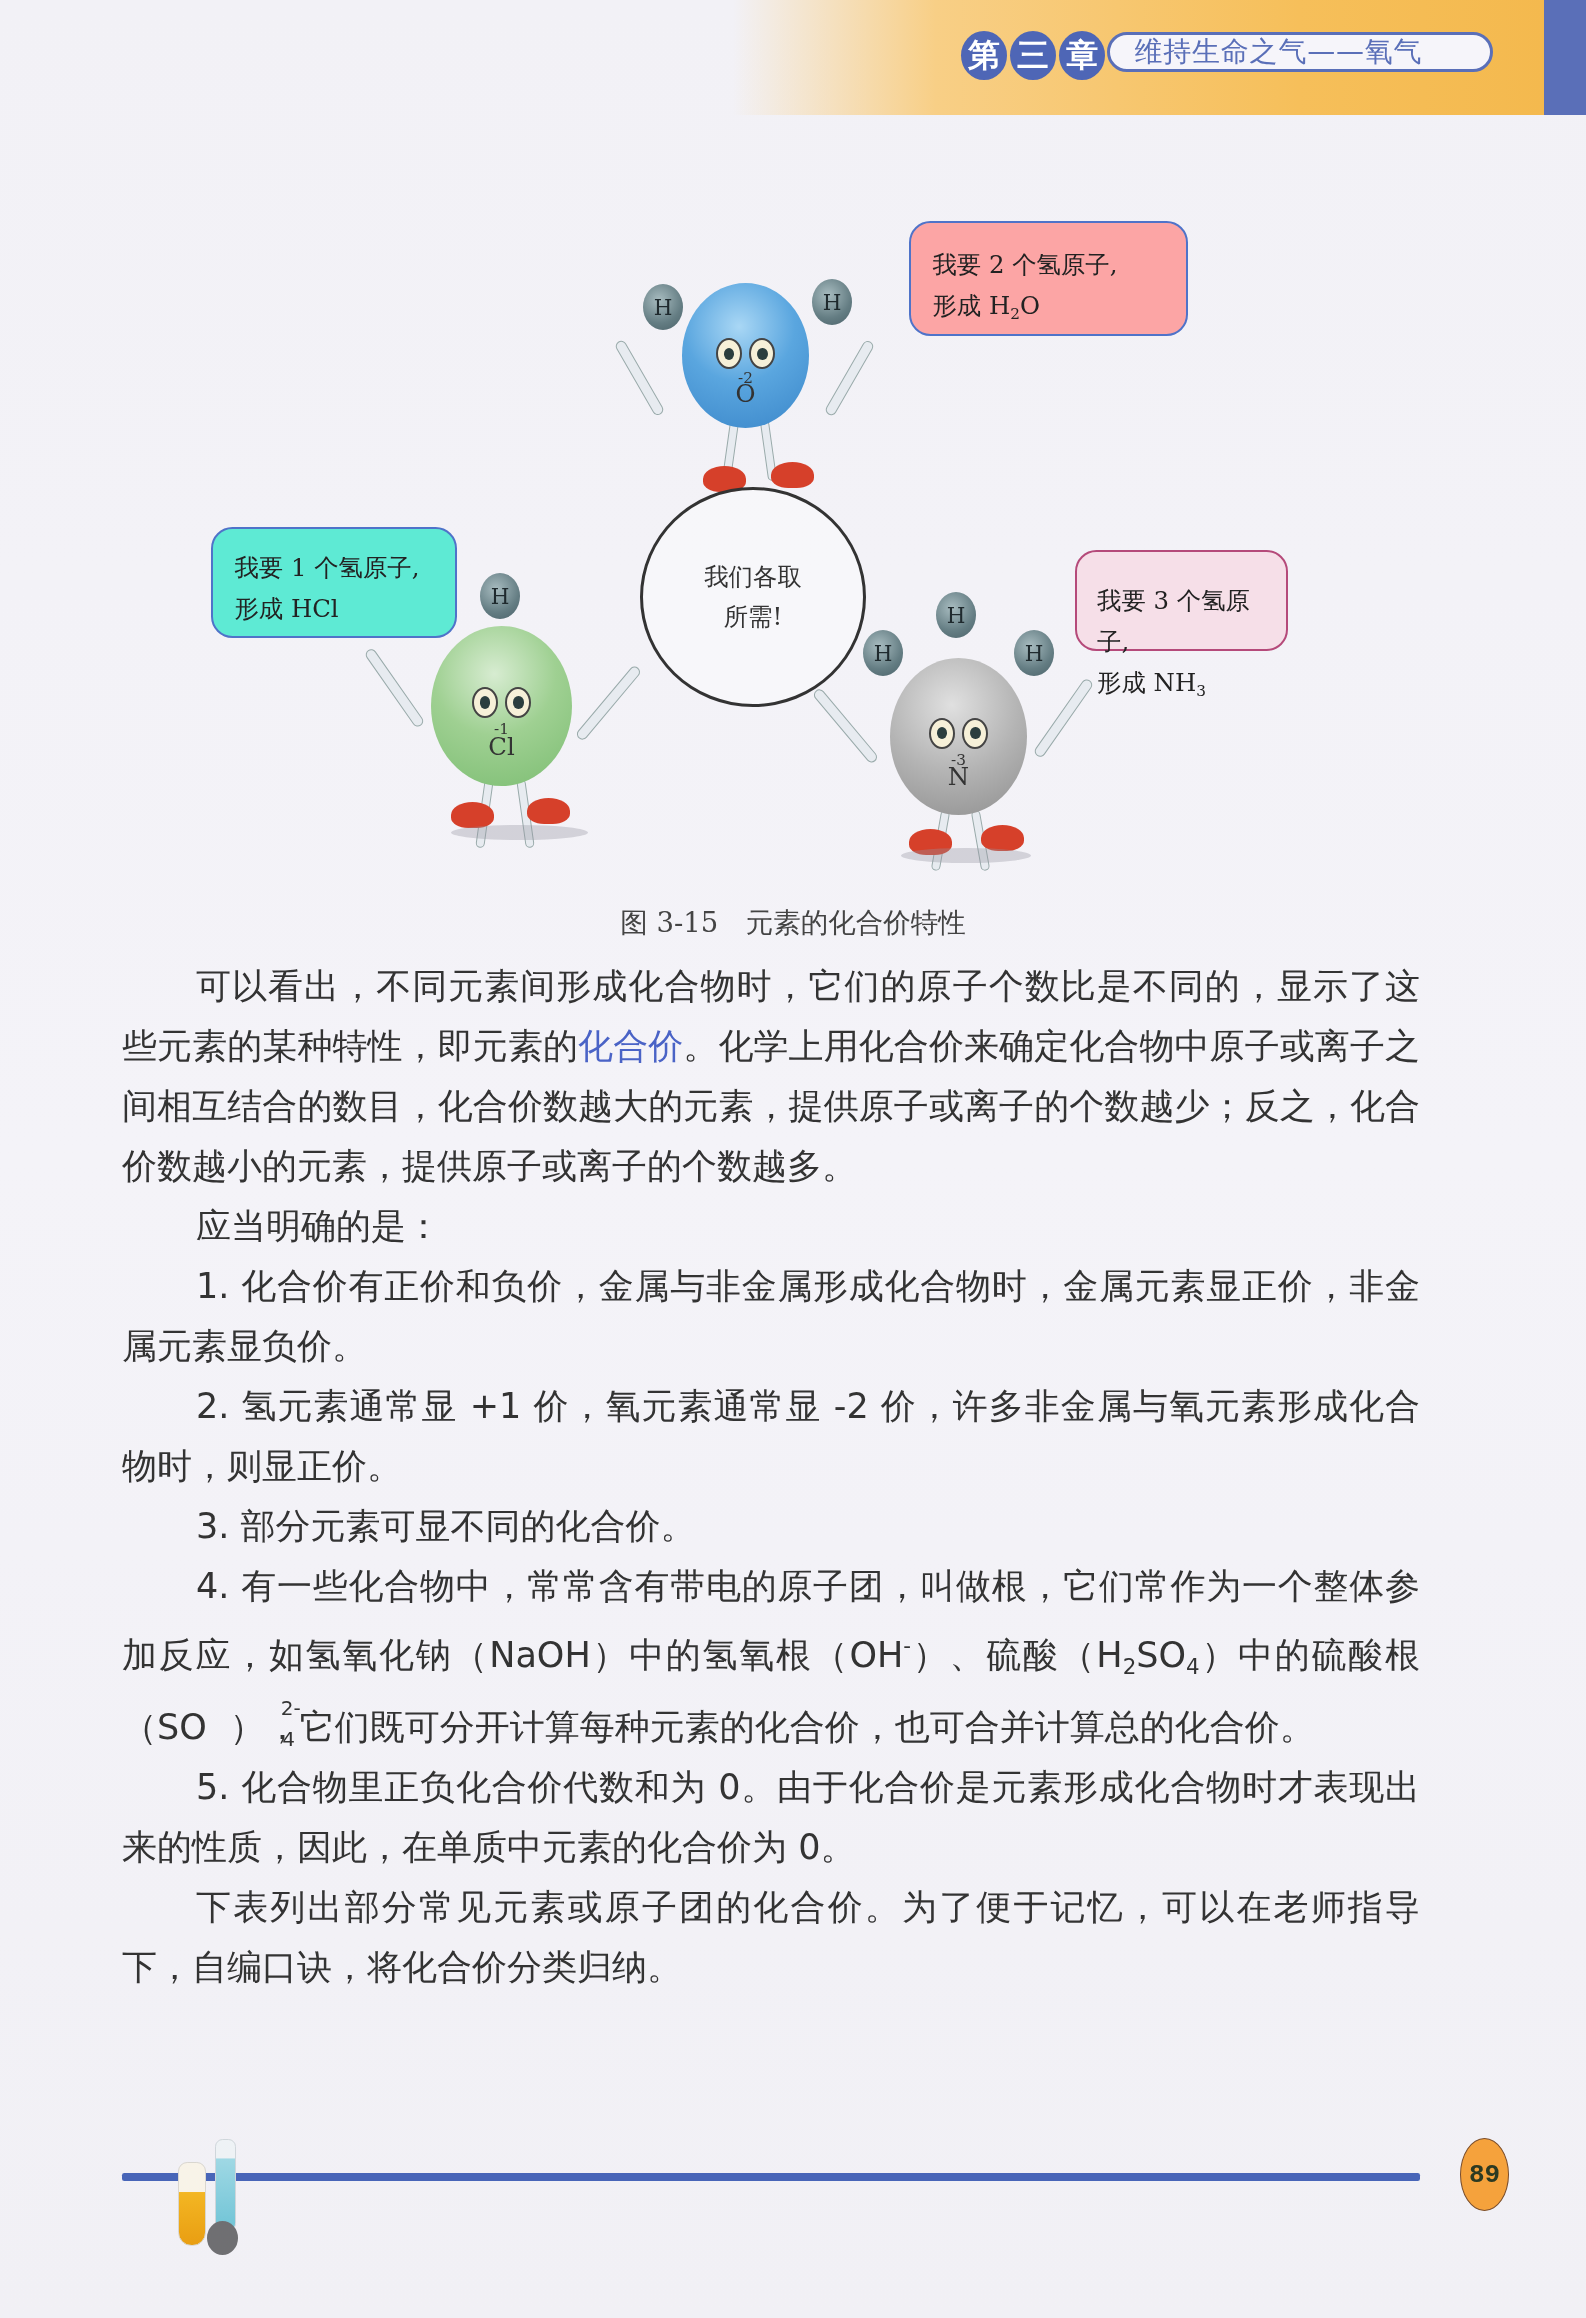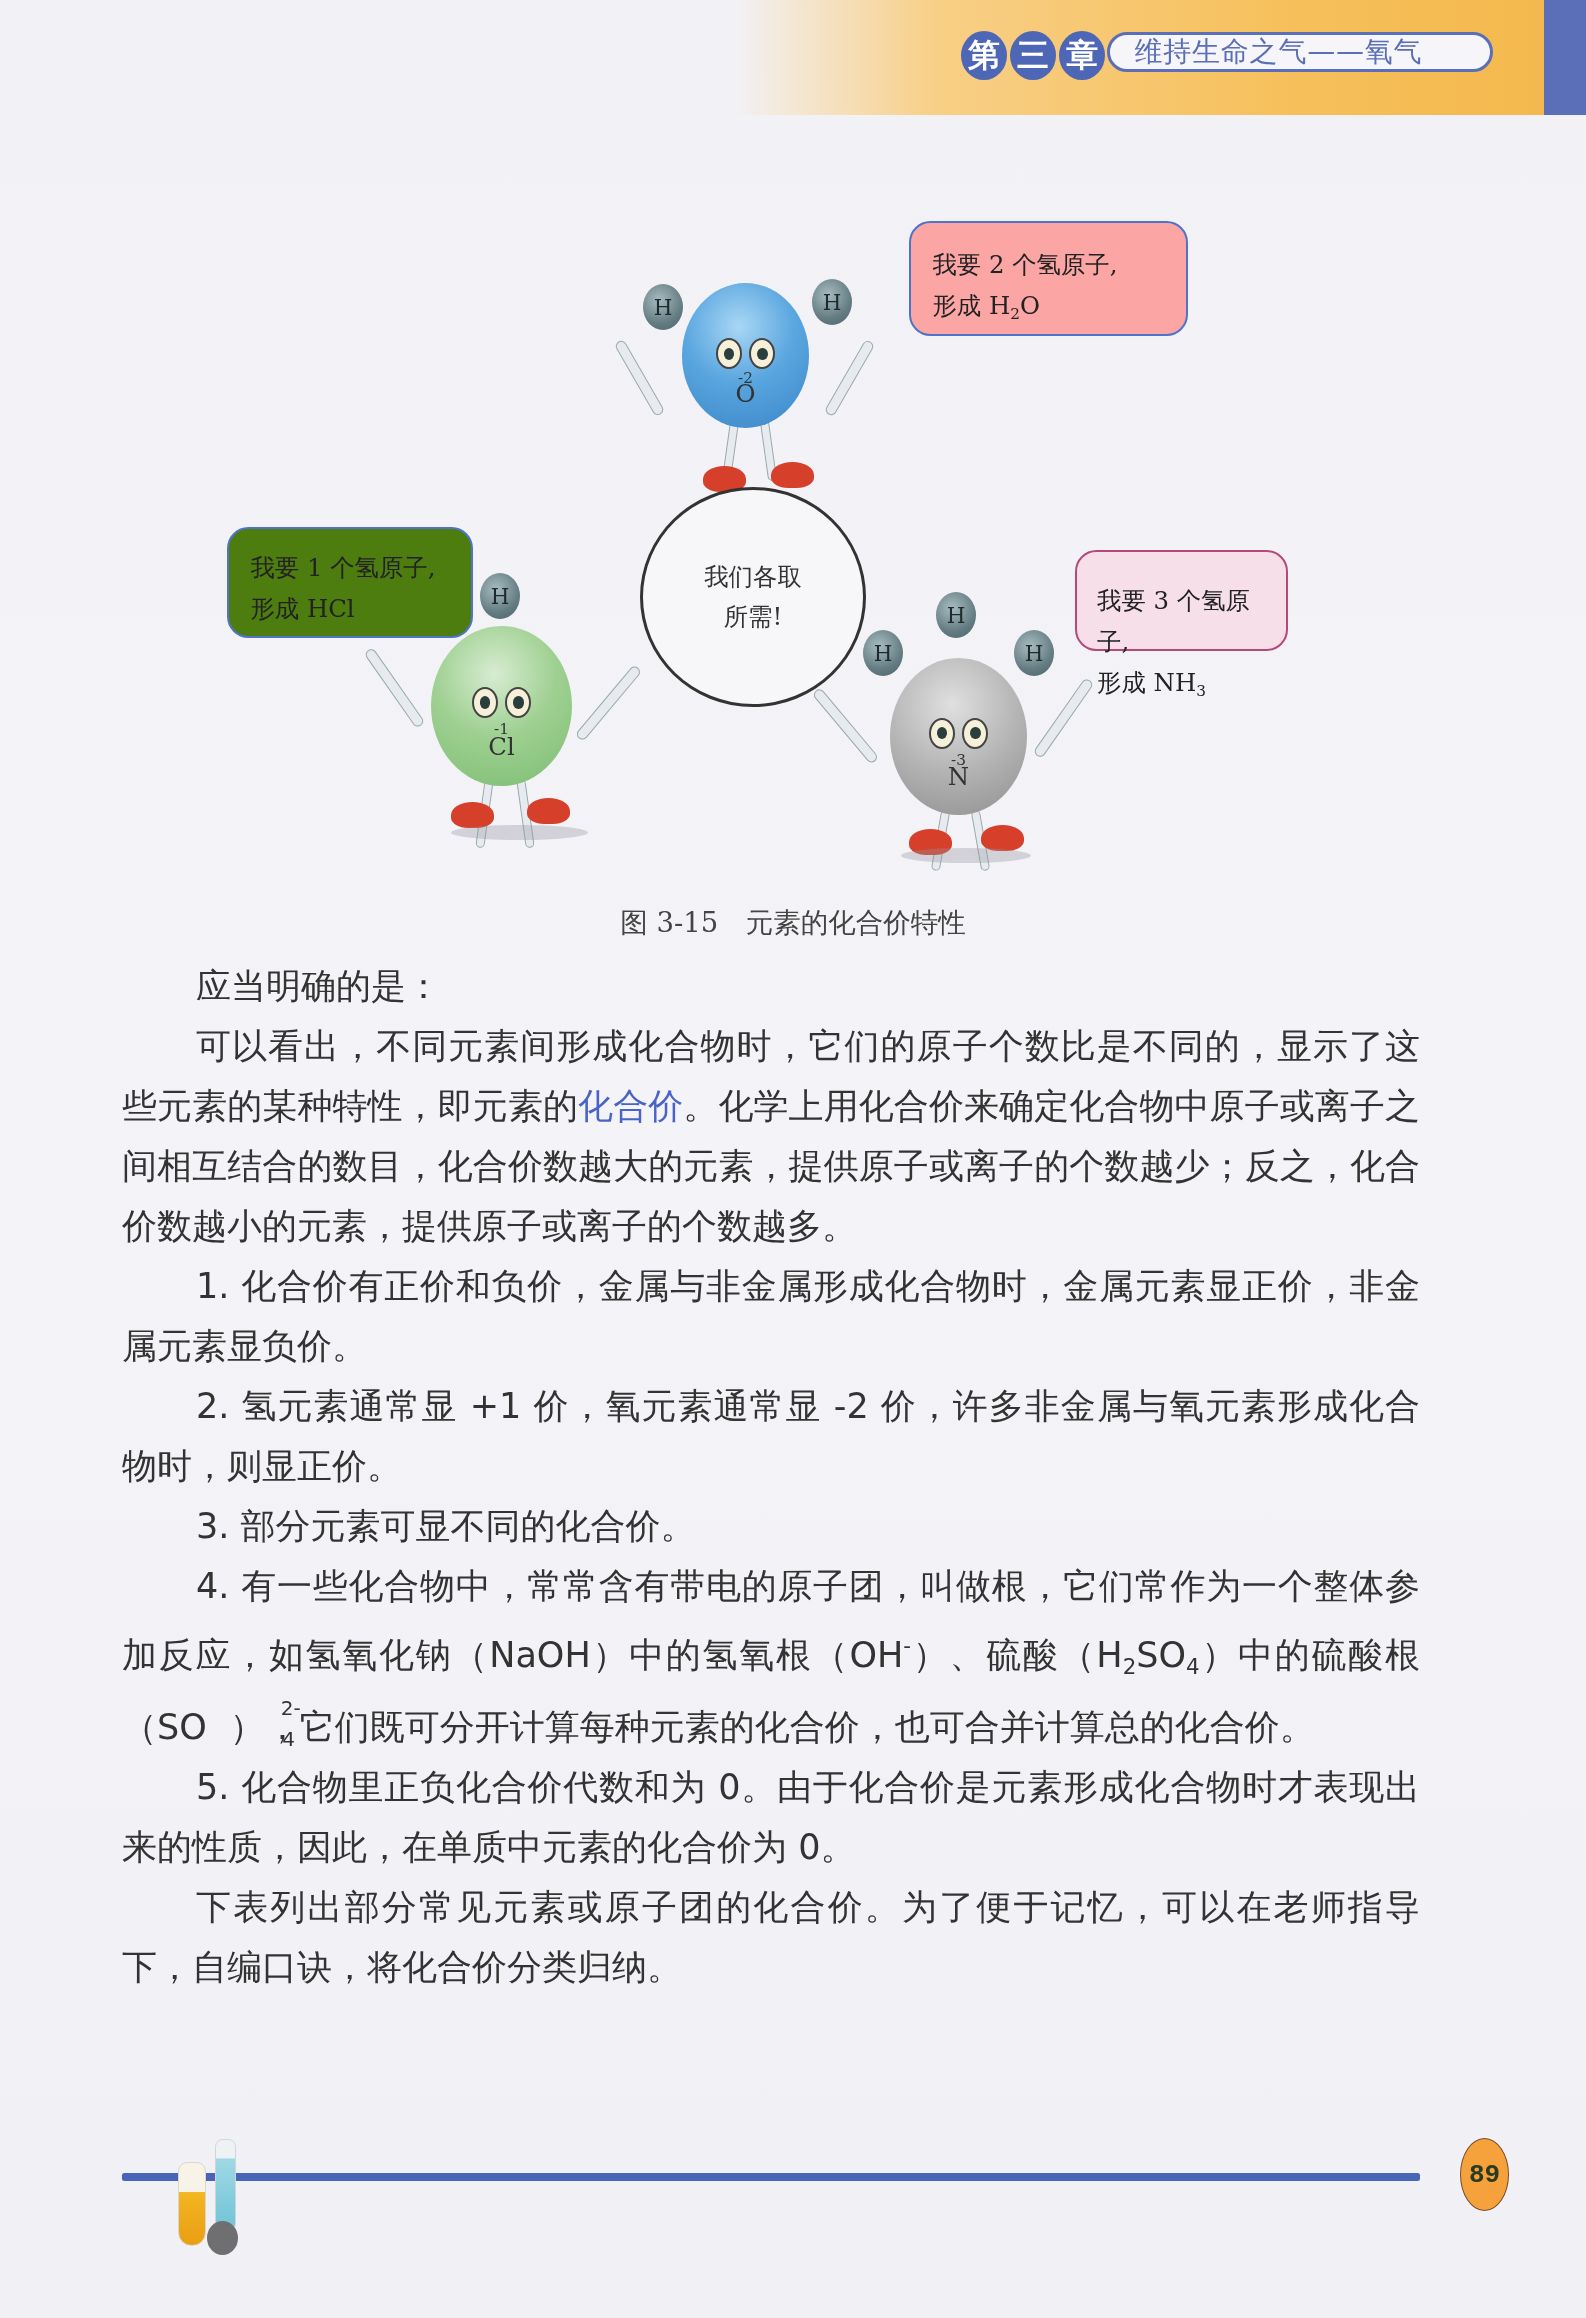--- a/index.html
+++ b/index.html
@@ -43,21 +43,21 @@
 
   
   .figure { position: absolute; left: 0; top: 0; width: 1586px; height: 947px; }
   .bubble {
     position: absolute; border-radius: 21.4px; padding: 13.7px 17px;
     font-family: "DejaVu Serif", serif; font-size: 24.4px; line-height: 41px; color: #222;
   }
   .bubble sub { font-size: 15.3px; vertical-align: -4.6px; }
   .bubble-o { left: 439px; top: 231px; width: 200px; height: 92px; border: 2.3px solid #4f73c9; background: #eff2e1; text-align: center; padding: 7.6px 10.7px; line-height: 41px; }
   .bubble-h2o { left: 909px; top: 221px; width: 279px; height: 115px; border: 2.3px solid #4f73c9; background: #fca5a5; padding: 21.4px 21.4px; }
-  .bubble-hcl { left: 211px; top: 527px; width: 246px; height: 111px; border: 2.3px solid #4f73c9; background: #4d7c0f; padding: 18.3px 21.4px; margin-left: 16px; }
+  .bubble-hcl { left: 211px; top: 527px; width: 246px; height: 111px; border: 2.3px solid #4f73c9; background: #5eead4; padding: 18.3px 21.4px; }
   .bubble-nh3 { left: 1075px; top: 550px; width: 213px; height: 101px; border: 2.3px solid #b54a7a; background: #f6dfe8; padding: 28px 20px; }
 
   .center-circle {
     position: absolute; left: 640px; top: 487px; width: 226px; height: 220px;
     border: 3.8px solid #333; border-radius: 50%;
     background: rgba(250,250,252,0.6);
     display: flex; align-items: center; justify-content: center;
     font-family: "DejaVu Serif", serif; font-size: 24.4px; line-height: 40px; text-align: center; color: #333;
   }
 
@@ -220,22 +220,22 @@
         <div class="eye"></div>
       </div>
     <div class="valence">-3</div>
     <div class="symbol">N</div>
   </div>
 </div>
 
 <div class="caption">图 3-15　元素的化合价特性</div>
 
 <div class="body-text">
+  <p class="para"><span>可以看出，不同元素间形成化合物时，它们的原子个数比是不同的，显示了这些元素的某种特性，即元素的</span><span class="highlight">化合价</span><span>。化学上用化合价来确定化合物中原子或离子之间相互结合的数目，化合价数越大的元素，提供原子或离子的个数越少；反之，化合价数越小的元素，提供原子或离子的个数越多。</span></p>
   <p class="para">应当明确的是：</p>
-  <p class="para"><span>可以看出，不同元素间形成化合物时，它们的原子个数比是不同的，显示了这些元素的某种特性，即元素的</span><span class="highlight">化合价</span><span>。化学上用化合价来确定化合物中原子或离子之间相互结合的数目，化合价数越大的元素，提供原子或离子的个数越少；反之，化合价数越小的元素，提供原子或离子的个数越多。</span></p>
   <p class="para">1. 化合价有正价和负价，金属与非金属形成化合物时，金属元素显正价，非金属元素显负价。</p>
   <p class="para">2. 氢元素通常显 +1 价，氧元素通常显 -2 价，许多非金属与氧元素形成化合物时，则显正价。</p>
   <p class="para">3. 部分元素可显不同的化合价。</p>
   <p class="para"><span>4. 有一些化合物中，常常含有带电的原子团，叫做根，它们常作为一个整体参加反应，如氢氧化钠（NaOH）中的氢氧根（OH</span><sup>-</sup><span>）、硫酸（H</span><sub>2</sub><span>SO</span><sub>4</sub><span>）中的硫酸根（SO</span><span class="supsub"><span class="s1">2-</span><span class="s2">4</span></span><span>），它们既可分开计算每种元素的化合价，也可合并计算总的化合价。</span></p>
   <p class="para">5. 化合物里正负化合价代数和为 0。由于化合价是元素形成化合物时才表现出来的性质，因此，在单质中元素的化合价为 0。</p>
   <p class="para">下表列出部分常见元素或原子团的化合价。为了便于记忆，可以在老师指导下，自编口诀，将化合价分类归纳。</p>
 </div>
 
 <div class="footer-line"></div>
 <div class="footer-icon">

